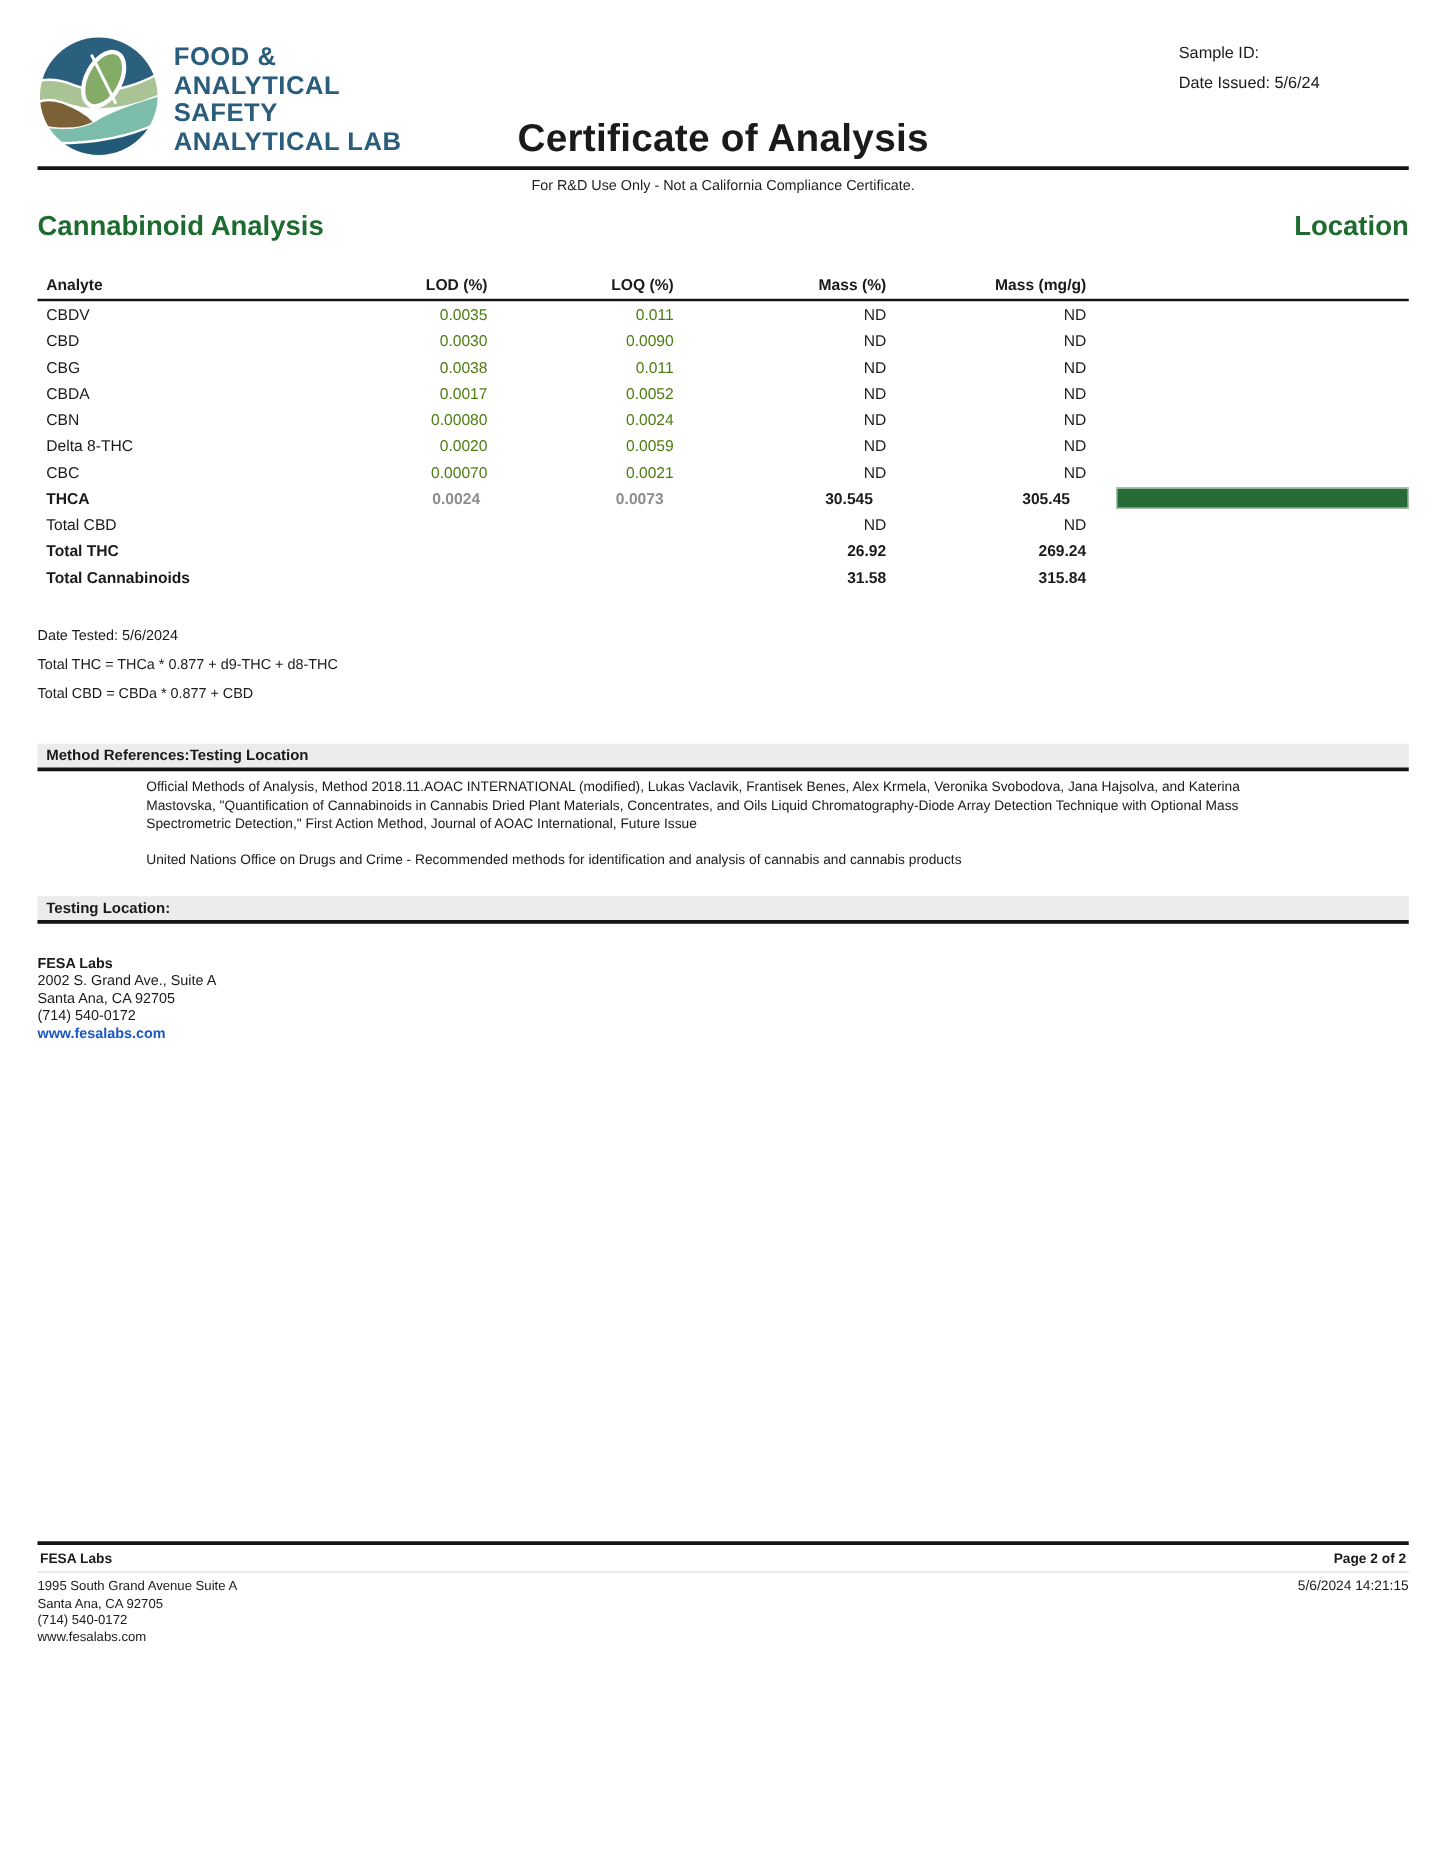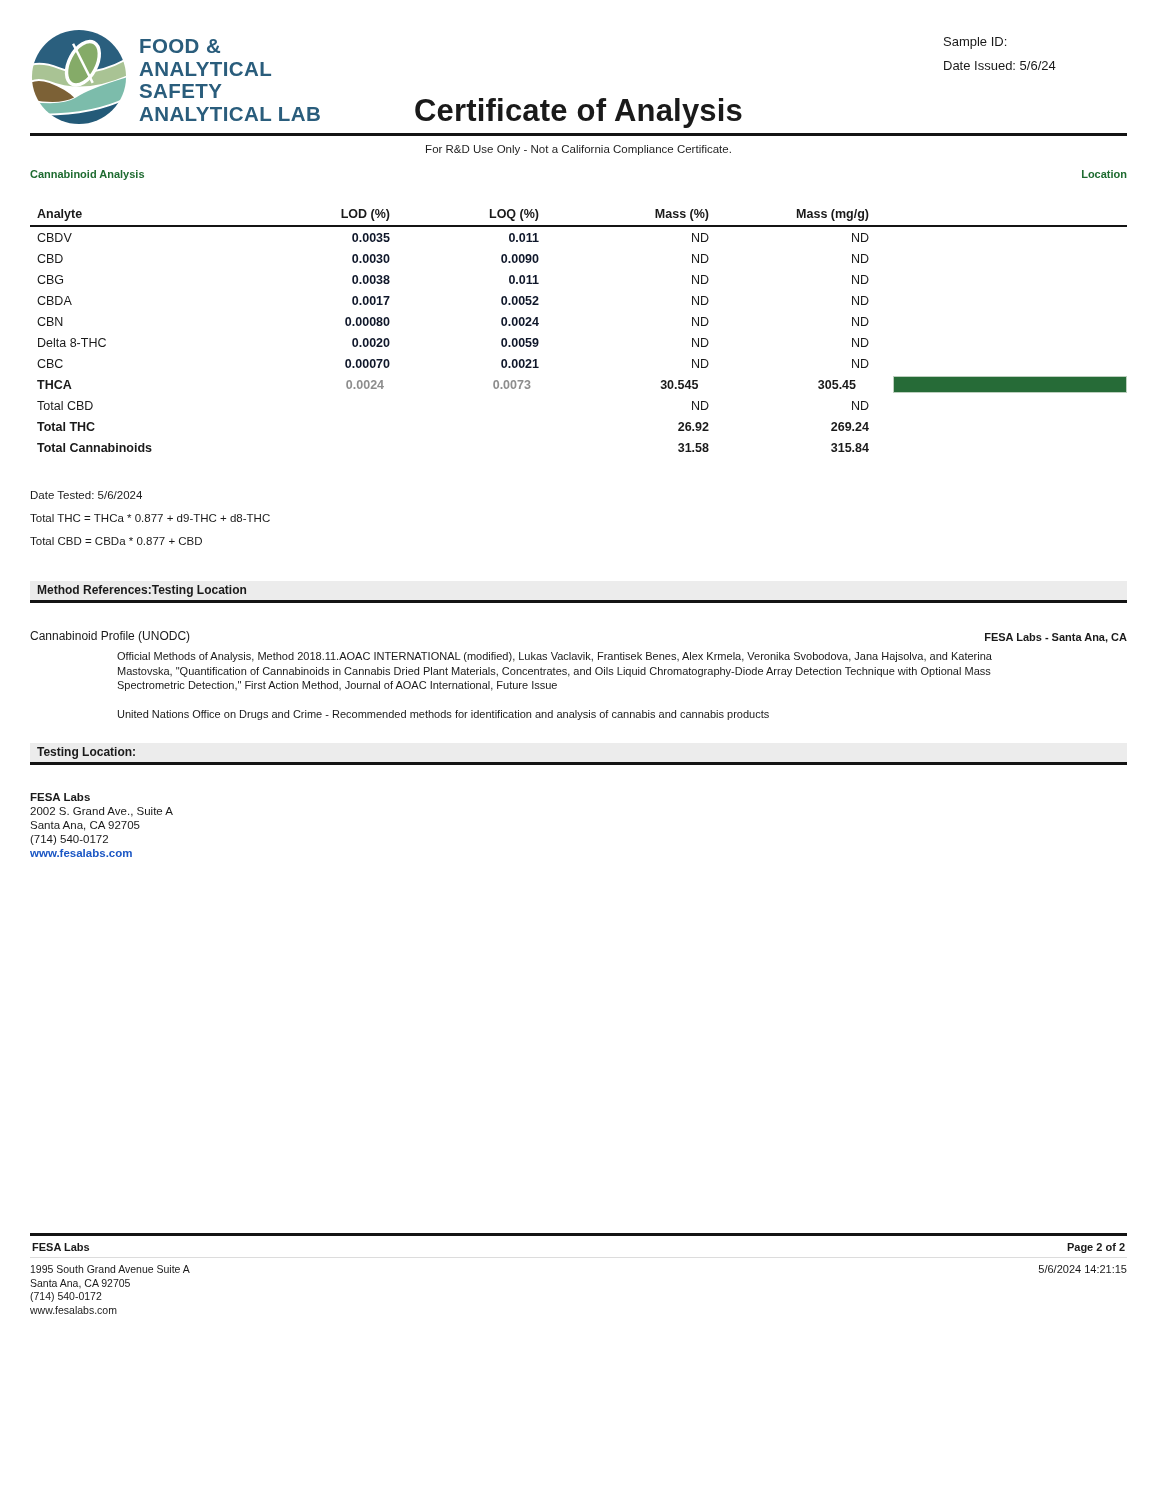--- a/index.html
+++ b/index.html
@@ -13,32 +13,32 @@
   .header { position:relative; display:flex; justify-content:space-between; align-items:flex-start; }
   .logo-wrap { display:flex; gap:11px; align-items:flex-start; }
   .logo-circle { width:98px; height:98px; flex:0 0 auto; }
   .logo-text { color:var(--logo-blue,#2a5d7c); font-weight:bold; font-size:20.5px; line-height:22.5px; letter-spacing:.4px; padding-top:7px; }
   .sample-info { width:184px; font-size:13px; line-height:24px; padding-top:2px; }
   .doc-title { position:absolute; left:50%; bottom:-3px; transform:translateX(-50%); font-size:31px; font-weight:bold; letter-spacing:.2px; white-space:nowrap; }
   .header-rule { border-bottom:3px solid #141414; margin-top:7px; }
   .subtitle { text-align:center; font-size:11.5px; margin-top:7px; color:#1f1f1f; }
   
   .section-row { display:flex; justify-content:space-between; margin-top:13px; }
-  .section-row .t { color:var(--green,#1e6b30); font-weight:bold; font-size:11px; }
+  .section-row .t { color:var(--green,#1e6b30); font-weight:bold; font-size:22px; }
   
   .tbl { margin-top:23px; font-size:12.5px; }
   .trow { display:flex; align-items:center; height:21px; padding-left:7px;gap:32px; }
   .thead { font-weight:bold; border-bottom:2.5px solid #141414; height:24px; align-items:flex-end; padding-bottom:4px; }
   .c-name { width:233px; }
   .c-lod  { width:88px;  text-align:right; }
   .c-loq  { width:117px; text-align:right; }
   .c-mpct { width:138px; text-align:right; }
   .c-mmg  { width:128px; text-align:right; }
   .c-bar  { flex:1; display:flex; align-items:center; padding-left:5px; }
-  .body .c-lod, .body .c-loq { color:#0f172a;font-weight:bold; }
+  .body .c-lod, .body .c-loq { color:#4d7c0f; }
   .mass-bar { height:17px; background:var(--bar-green,#266b37); border:1px solid #bccfbe; }
   .bold-row .c-name, .bold-row .c-lod, .bold-row .c-loq { font-weight:bold; }
   .bold-row .c-lod, .bold-row .c-loq { color:#8d8d8d; }
   .bold-row .c-mpct, .bold-row .c-mmg { font-weight:bold; }
   
   .notes { margin-top:31px; font-size:11.5px; }
   .notes div { margin-bottom:11px; }
   
   .gray-bar { background:#ececec; border-bottom:3px solid #141414; display:flex; justify-content:flex-start; padding:2px 7px 3px 7px; font-size:12px; font-weight:bold; }
   .mref-bar { margin-top:23px; }
@@ -212,24 +212,20 @@
     <div>Date Tested: 5/6/2024</div>
     <div>Total THC = THCa * 0.877 + d9-THC + d8-THC</div>
     <div>Total CBD = CBDa * 0.877 + CBD</div>
   </div>
 
   <div class="gray-bar mref-bar">
     <div>Method References:</div>
     <div>Testing Location</div>
   </div>
 
-  <div class="mref-head">
-    <div class="mref-profile">Cannabinoid Profile (UNODC)</div>
-    <div class="mref-loc">FESA Labs - Santa Ana, CA</div>
-  </div>
   <div class="mref-body">
     <p>Official Methods of Analysis, Method 2018.11.AOAC INTERNATIONAL (modified), Lukas Vaclavik, Frantisek Benes, Alex Krmela, Veronika Svobodova, Jana Hajsolva, and Katerina Mastovska, "Quantification of Cannabinoids in Cannabis Dried Plant Materials, Concentrates, and Oils Liquid Chromatography-Diode Array Detection Technique with Optional Mass Spectrometric Detection," First Action Method, Journal of AOAC International, Future Issue</p>
     <p>United Nations Office on Drugs and Crime - Recommended methods for identification and analysis of cannabis and cannabis products</p>
   </div>
 
   <div class="gray-bar tloc-bar">
     <div>Testing Location:</div>
   </div>
 
   <div class="address">

